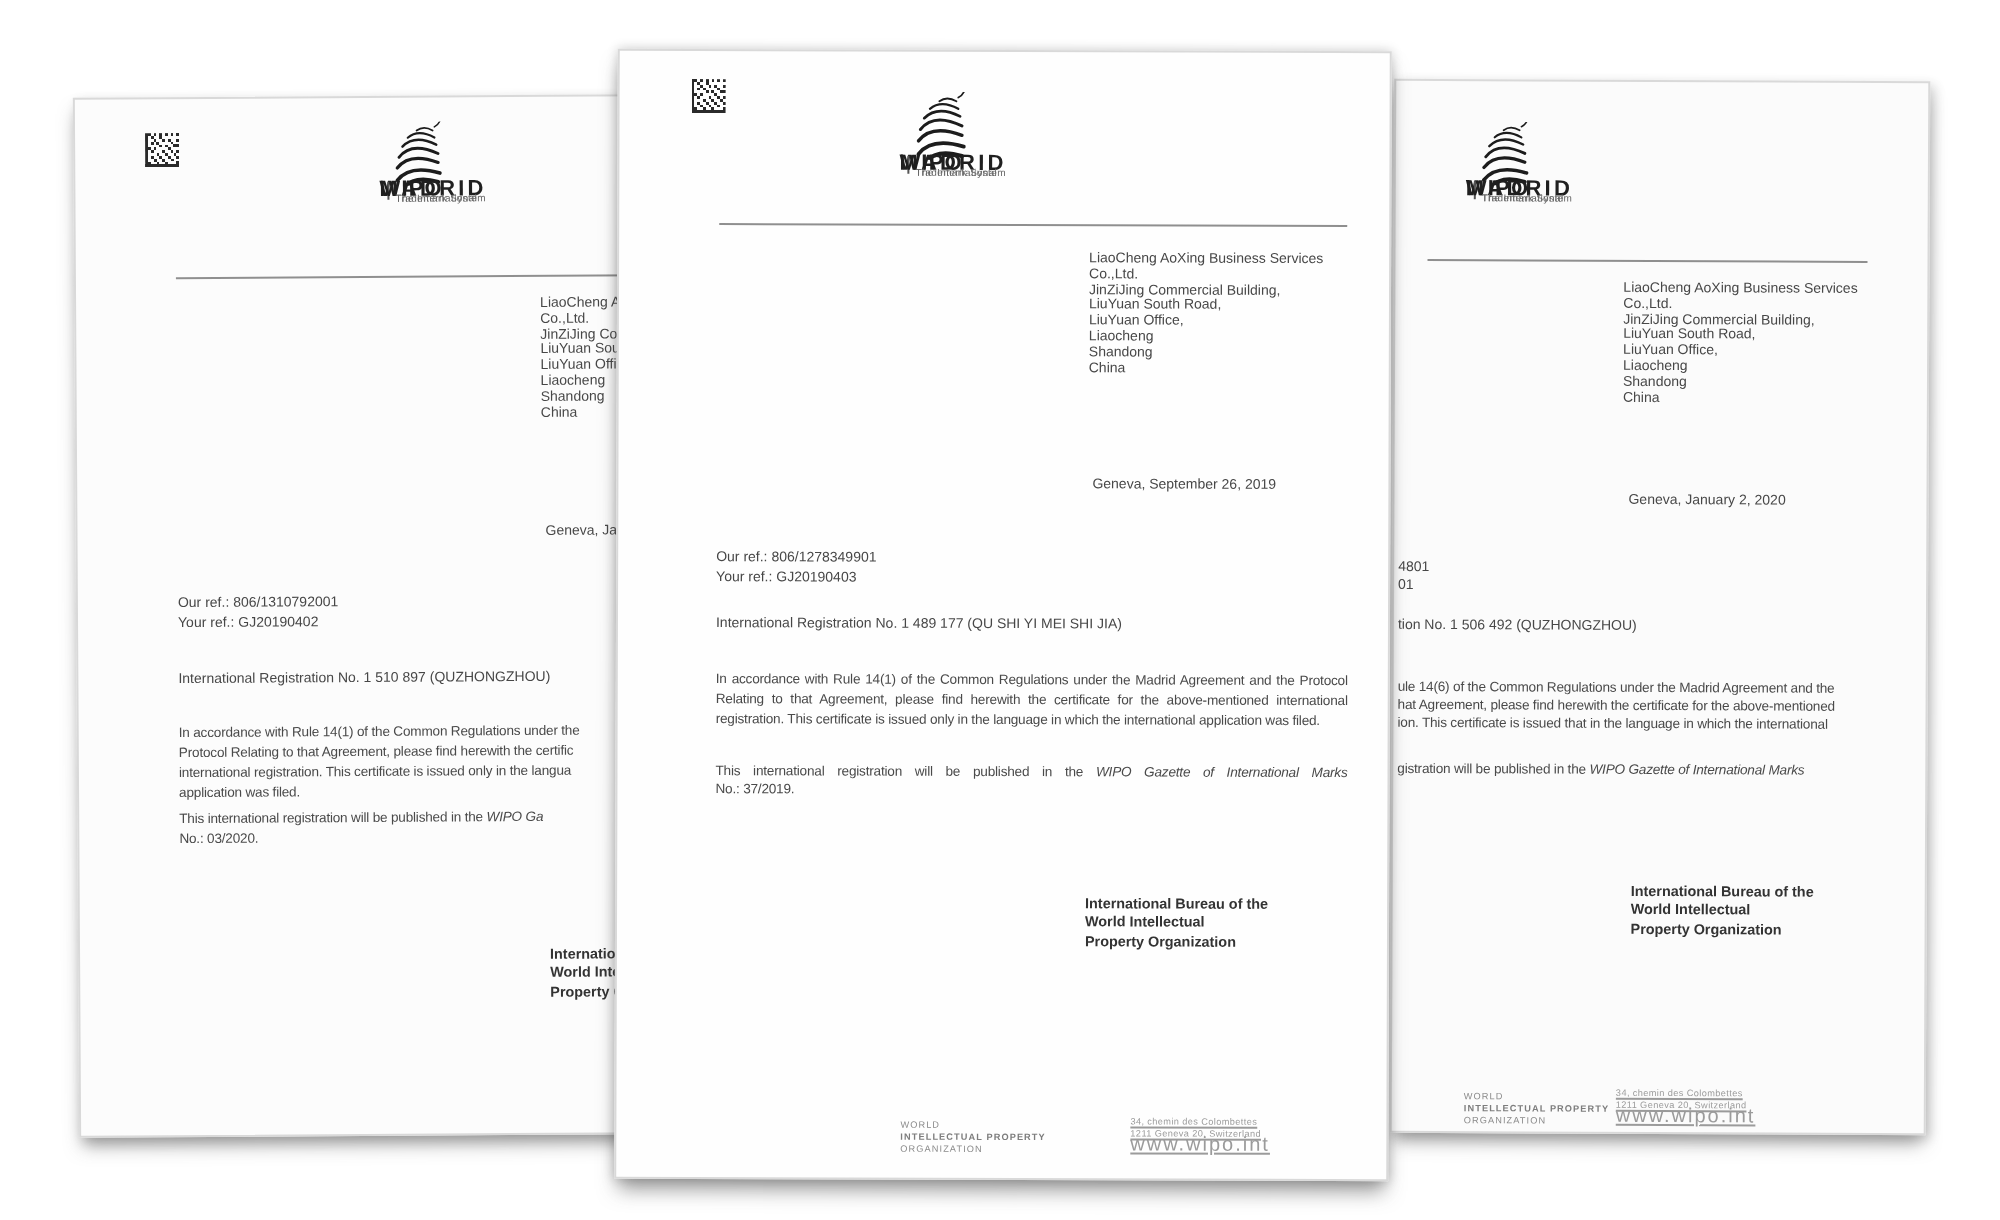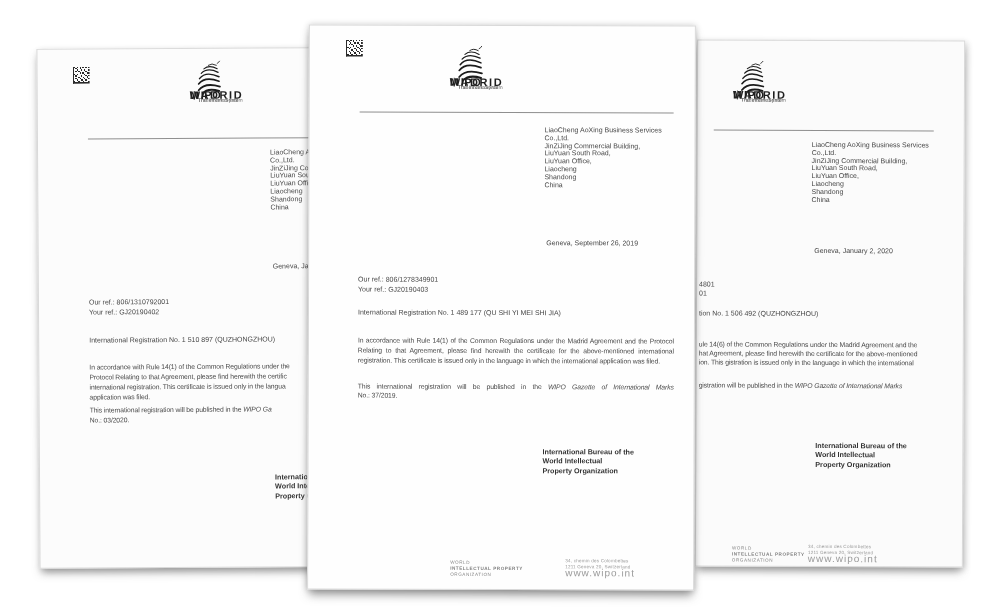--- a/index.html
+++ b/index.html
@@ -34,21 +34,21 @@
   .justline{text-align:justify;text-align-last:justify;}
   .frag{font-size:6.8px;color:#4a4a4a;white-space:nowrap;letter-spacing:-.015em;}
   .it{font-style:italic;position:static;}
   .pre{position:static;}
   .sig{font-size:7.2px;line-height:9.3px;font-weight:700;color:#333;white-space:nowrap;}
   .sig div{position:static;}
   .orgcol{font-size:4.6px;line-height:5.9px;color:#8a8a8a;letter-spacing:.55px;white-space:nowrap;}
   .orgcol div{position:static;}
   .orgcol .b{font-weight:700;color:#7d7d7d;}
   .addrcol{font-size:4.6px;line-height:5.6px;color:#9a9a9a;letter-spacing:.2px;white-space:nowrap;}
-  .addrcol div{position:static;}
+  .addrcol div{position:static;text-decoration:underline;}
   .web{font-size:10px;color:#9b9b9b;letter-spacing:1px;margin-top:1px;}
 </style>
 </head>
 <body>
 
 <div class="paper" style="left:38px;top:48px;width:284px;height:518px;transform:rotate(-0.35deg);background:#fcfcfc;">
   <div class="inner">
 
     <svg style="left:35px;top:17px;" width="17" height="17" viewBox="0 0 12 12" shape-rendering="crispEdges">
       <g fill="#2a2a2a">
@@ -197,21 +197,21 @@
 
     <div class="txt" style="left:117px;top:206px;">Geneva, January 2, 2020</div>
 
     <div class="txt" style="left:2px;top:240px;">4801</div>
     <div class="txt" style="left:2px;top:249px;">01</div>
 
     <div class="txt" style="left:2px;top:269px;">tion No. 1 506 492 (QUZHONGZHOU)</div>
 
     <div class="frag" style="left:2px;top:300px;">ule 14(6) of the Common Regulations under the Madrid Agreement and the</div>
     <div class="frag" style="left:2px;top:309px;">hat Agreement, please find herewith the certificate for the above-mentioned</div>
-    <div class="frag" style="left:2px;top:318px;">ion. This gistration is issued only in the language in which the international</div>
+    <div class="frag" style="left:2px;top:318px;">ion. This certificate is issued that in the language in which the international</div>
 
     <div class="frag" style="left:2px;top:341px;">
       <span class="pre">gistration will be published in the </span><span class="it">WIPO Gazette of International Marks</span>
     </div>
 
     <div class="sig" style="left:119px;top:400px;">
       <div>International Bureau of the</div>
       <div>World Intellectual</div>
       <div>Property Organization</div>
     </div>

